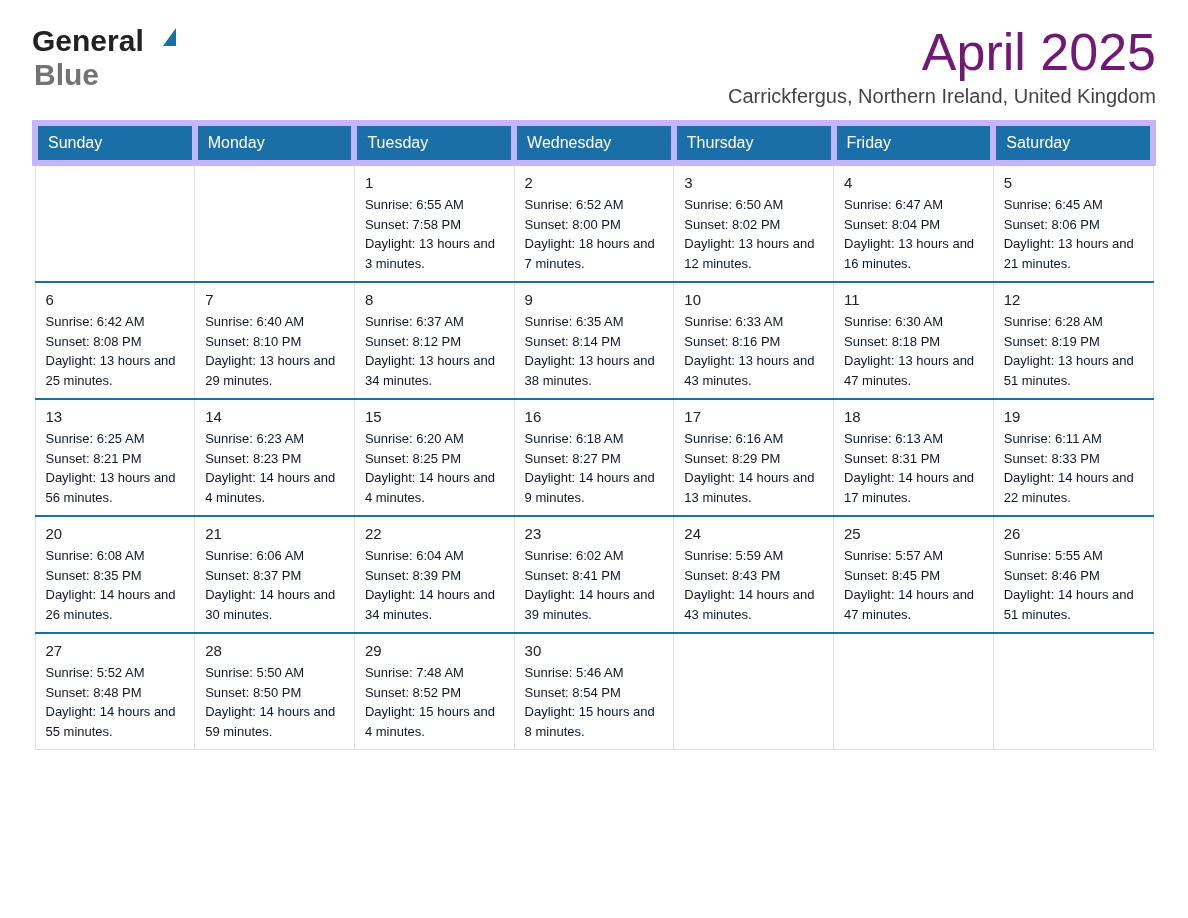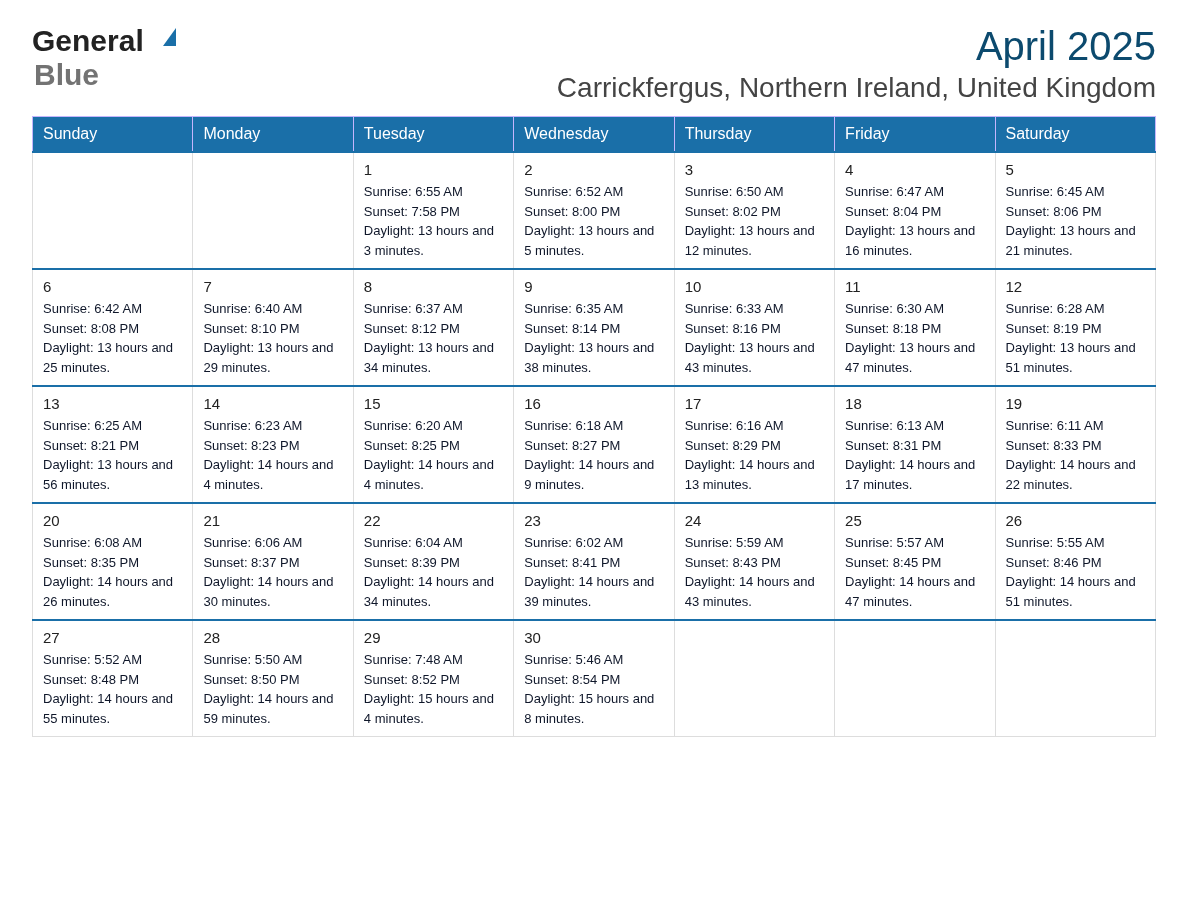--- a/index.html
+++ b/index.html
@@ -18,27 +18,27 @@
     }
     .logo {
       display: flex;
       flex-direction: column;
       align-items: flex-start;
     }
     .title-block {
       text-align: right;
     }
     .month-title {
-      font-size: 40px;
+      font-size: 52px;
       font-weight: normal;
-      color: #0c4a6e;
+      color: #701a75;
       line-height: 1.1;
     }
     .location-title {
-      font-size: 28px;
+      font-size: 20px;
       color: #444;
       margin-top: 4px;
     }
     .calendar {
       width: 100%;
       border-collapse: collapse;
       margin-top: 12px;
     }
     .calendar th {
       background-color: #1a6fa8;
@@ -79,21 +79,21 @@
     }
     
     .calendar tbody tr td {
       border-top: 2px solid #1a6fa8;
       border-bottom: 1px solid #ddd;
       border-left: 1px solid #ddd;
       border-right: 1px solid #ddd;
     }
     
     .calendar thead tr th {
-      border: 1px solid #c4b5fd;
+      border: 6px solid #c4b5fd;
     }
   </style>
 </head>
 <body>
 
 <div class="header">
   <div class="logo">
     <div style="display:flex; align-items:center; gap:16px;">
       <span style="font-size:30px; font-weight:bold; color:#222;">General</span>
       <span style="display:inline-block; width:0; height:0; border-left:13px solid transparent; border-right:0px solid transparent; border-bottom:18px solid #1a6fa8; margin: 0 3px; vertical-align:middle; position:relative; top:-4px;"></span>
@@ -130,21 +130,21 @@
             <span>Sunrise: 6:55 AM</span><br>
             <span>Sunset: 7:58 PM</span><br>
             <span>Daylight: 13 hours and 3 minutes.</span>
           </div>
         </td>
         <td>
           <span class="day-number">2</span>
           <div class="day-info">
             <span>Sunrise: 6:52 AM</span><br>
             <span>Sunset: 8:00 PM</span><br>
-            <span>Daylight: 13 hours and 5 minutes.</span>
+            <span>Daylight: 18 hours and 7 minutes.</span>
           </div>
         </td>
         <td>
           <span class="day-number">3</span>
           <div class="day-info">
             <span>Sunrise: 6:50 AM</span><br>
             <span>Sunset: 8:02 PM</span><br>
             <span>Daylight: 13 hours and 12 minutes.</span>
           </div>
         </td>

